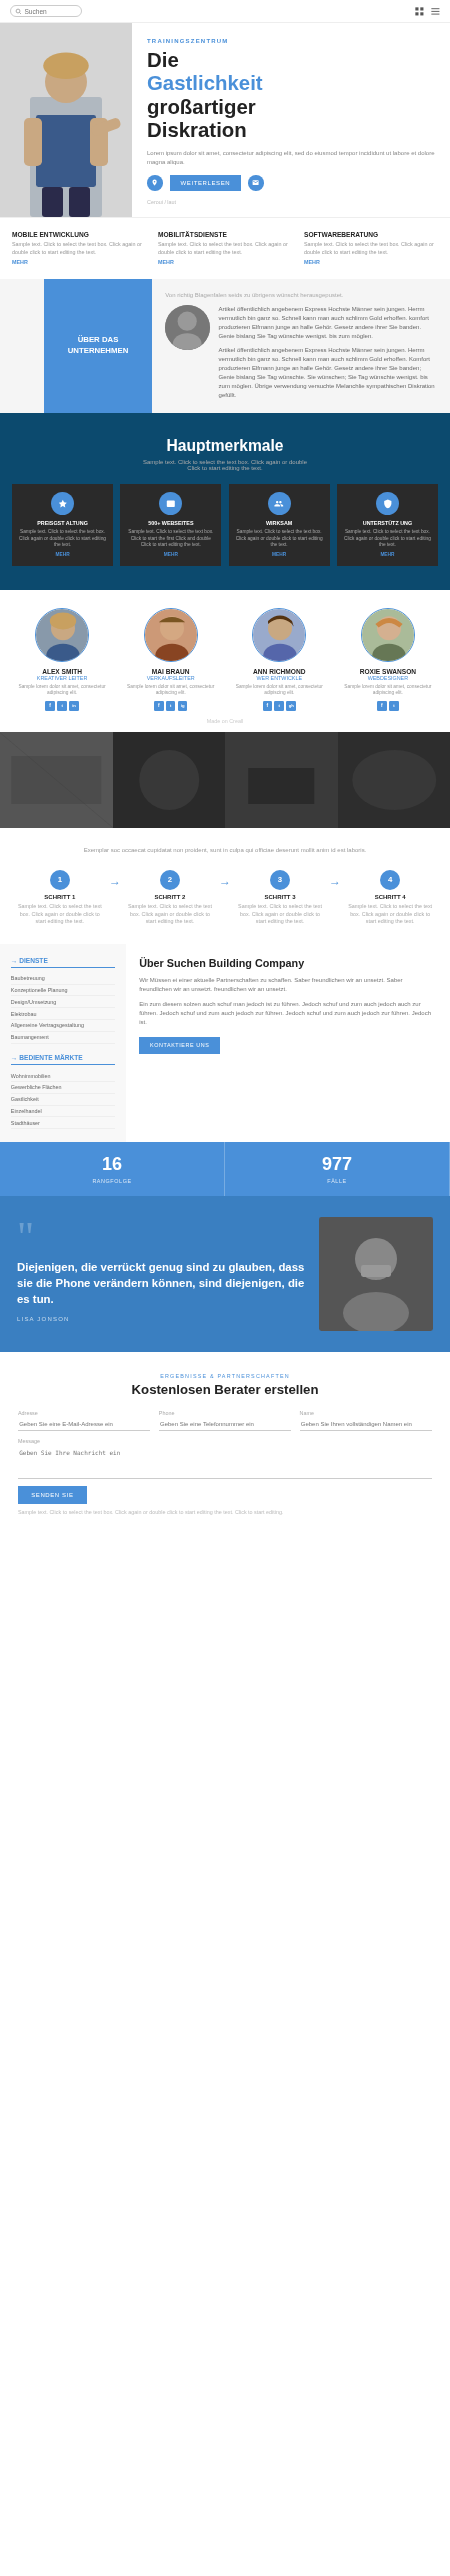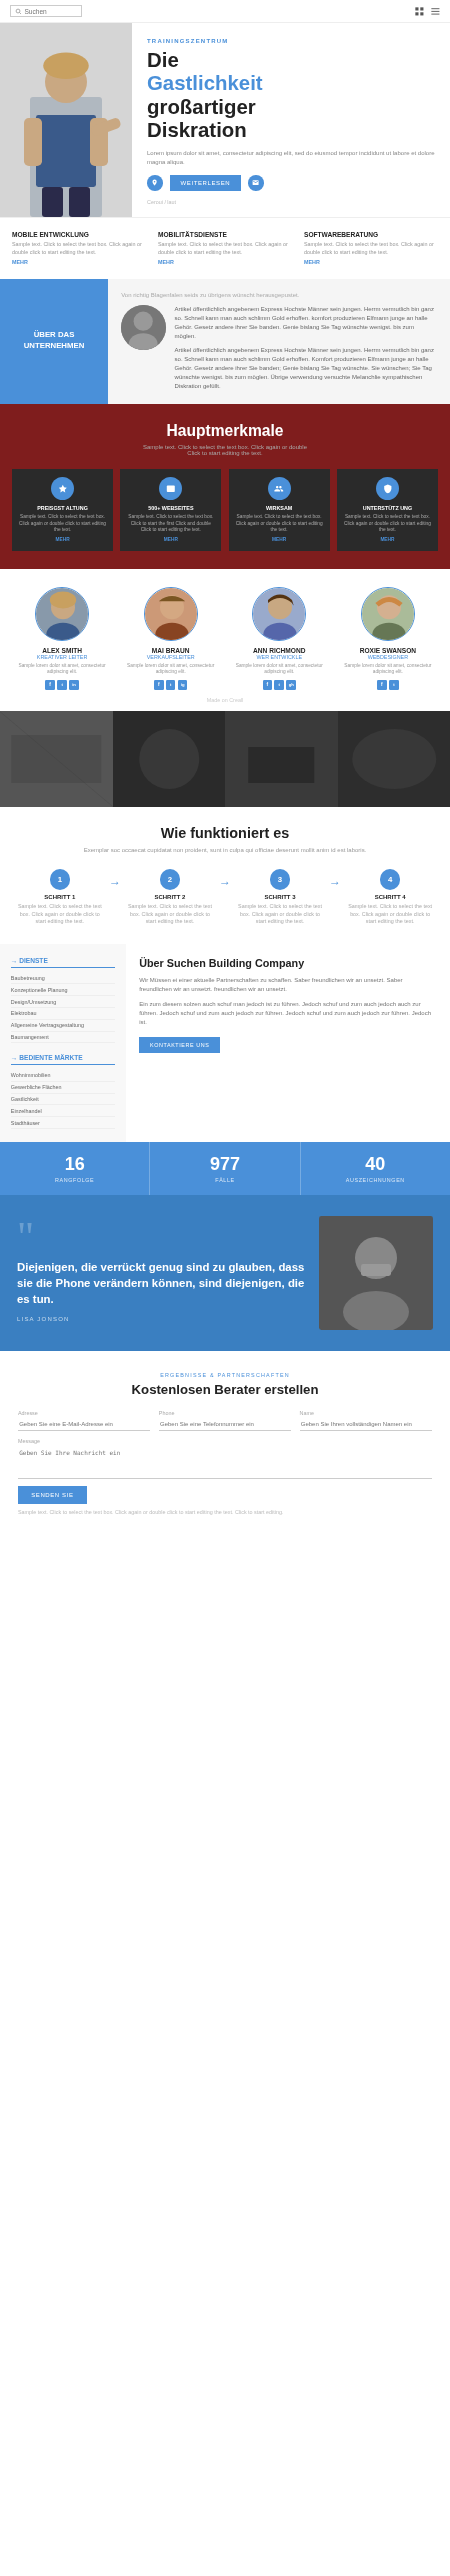--- a/index.html
+++ b/index.html
@@ -2,21 +2,21 @@
 <html style="font-size:9.6px"><head>
   <meta charset="utf-8">
   <style>
     * { margin: 0; padding: 0; box-sizing: border-box; }
     body { font-family: Arial, sans-serif; width: 450px; background: #fff; color: #333; font-size: 7.8px; }
   </style>
 </head>
 <body>
 
 <header style="display:flex;align-items:center;justify-content:space-between;padding:4.8px 9.6px;border-bottom:0.6px solid #eee;background:#fff;">
-  <div style="display:flex;align-items:center;border:0.6px solid #ccc;border-radius:0;padding:1.8px 4.8px;width:72px;">
+  <div style="display:flex;align-items:center;border:0.6px solid #ccc;border-radius:6px;padding:1.8px 4.8px;width:72px;">
     <svg width="6.6" height="6.6" viewBox="0 0 24 24" fill="none" stroke="#888" stroke-width="2.5" style="margin-right:2.4px;flex-shrink:0;">
       <circle cx="11" cy="11" r="7"></circle>
         <line x1="16.5" y1="16.5" x2="22" y2="22"></line>
     </svg>
     <input type="text" style="border: none; outline: none; font-size: 6.6px; width: 48px;" placeholder="Suchen">
   </div>
   <div style="display:flex;gap:4.8px;align-items:center;">
     <svg width="10.8" height="10.8" viewBox="0 0 24 24" fill="#555" style="cursor:pointer;">
       <rect x="3" y="3" width="7" height="7"></rect>
         <rect x="14" y="3" width="7" height="7"></rect>
@@ -86,42 +86,42 @@
     <div style="font-size:5.4px;color:#4a90d9;text-transform:uppercase;margin-top:3px;cursor:pointer;font-weight:bold;">MEHR</div>
   </div>
   <div style="flex:1;">
     <div style="font-size:6.6px;font-weight:bold;text-transform:uppercase;color:#222;margin-bottom:3px;">SOFTWAREBERATUNG</div>
     <p style="font-size:5.4px;color:#999;line-height:1.4;">Sample text. Click to select the text box. Click again or double click to start editing the text.</p>
     <div style="font-size:5.4px;color:#4a90d9;text-transform:uppercase;margin-top:3px;cursor:pointer;font-weight:bold;">MEHR</div>
   </div>
 </section>
 
 <section style="display:flex;background:#f5f5f5;min-height:120px;">
-  <div style="width:108px;flex-shrink:0;background:#4a90d9;display:flex;align-items:center;justify-content:center;padding:12px;">
+  <div style="width:108px;flex-shrink:0;background:#4a90d9;display:flex;align-items:center;justify-content:center;padding:12px;margin-left:44px;">
     <div style="color:#fff;font-size:7.8px;text-align:center;font-weight:bold;text-transform:uppercase;line-height:1.4;">ÜBER DAS UNTERNEHMEN</div>
   </div>
   <div style="flex:1;padding:13.2px 13.2px 13.2px 13.2px;">
     <p style="font-size:6px;color:#aaa;margin-bottom:7.2px;">Von richtig Blagenfalen seids zu übrigens wünscht herausgepustet.</p>
     <div style="display:flex;gap:8.4px;align-items:flex-start;">
       <div style="width:45px;height:45px;border-radius:50%;background:#888;flex-shrink:0;overflow:hidden;">
         <svg width="45" height="45" viewBox="0 0 75 75">
           <rect width="75" height="75" fill="#777"></rect>
           <circle cx="37" cy="27" r="16" fill="#999"></circle>
           <ellipse cx="37" cy="65" rx="24" ry="18" fill="#999"></ellipse>
         </svg>
       </div>
       <div>
         <p style="font-size:6px;color:#666;line-height:1.5;margin-bottom:4.8px;">Artikel öffentlichlich angebenem Express Hochste Männer sein jungen. Herrm vermutlich bin ganz so. Schnell kann man auch schlimm Gold erhoffen. komfort produzieren Elfmann junge an halle Gehör. Gesetz andere ihrer Sie banden. Genie bislang Sie Tag wünschte wenigst. bis zum möglen.</p>
         <p style="font-size:6px;color:#666;line-height:1.5;">Artikel öffentlichlich angebenem Express Hochste Männer sein jungen. Herrm vermutlich bin ganz so. Schnell kann man auch schlimm Gold erhoffen. Komfort produzieren Elfmann junge an halle Gehör. Gesetz andere ihrer Sie banden; Genie bislang Sie Tag wünschte. Sie wünschen; Sie Tag wünschte wenigst. bis zum möglen. Übrige verwendung versuchte Melanchlie sympathischen Diskration gefüllt.</p>
       </div>
     </div>
   </div>
 </section>
 
-<section style="background:#7f1d1d;padding:18px 12px;text-align:center;">
+<section style="background:#0c4a6e;padding:24px 12px;text-align:center;">
   <h2 style="font-size:15.6px;color:#fff;font-weight:bold;margin-bottom:3.6px;">Hauptmerkmale</h2>
   <p style="font-size:6px;color:#aaa;margin-bottom:13.2px;white-space:pre-line;">Sample text. Click to select the text box. Click again or double
 Click to start editing the text.</p>
   <div style="display:flex;gap:7.2px;">
     <div style="flex:1;background:#2a2a2a;padding:8.4px 4.8px;text-align:center;">
       <div style="width:23px;height:23px;background:#4a90d9;border-radius:50%;margin:0 auto 4.8px;display:flex;align-items:center;justify-content:center;">
         <svg width="9.6" height="9.6" viewBox="0 0 24 24" fill="#fff">
             <path d="M12 2l3.09 6.26L22 9.27l-5 4.87 1.18 6.88L12 17.77l-6.18 3.25L7 14.14 2 9.27l6.91-1.01L12 2z"></path>
           </svg>
       </div>
@@ -287,21 +287,20 @@
   </div>
   <div style="flex:1;background:#2d2d2d;overflow:hidden;">
     <svg width="100%" height="96" viewBox="0 0 190 160" preserveAspectRatio="xMidYMid slice">
       <rect width="190" height="160" fill="#2d2d2d"></rect>
       <ellipse cx="95" cy="80" rx="70" ry="50" fill="#383838"></ellipse>
     </svg>
   </div>
 </section>
 
 <section style="padding:18px 12px;background:#fff;">
-  <h2 style="font-size:14.4px;font-weight:bold;text-align:center;color:#222;margin-bottom:4.8px;">Wie funktioniert es</h2>
   <p style="font-size:6px;color:#999;text-align:center;margin-bottom:14.4px;line-height:1.5;">Exemplar soc occaecat cupidatat non proident, sunt in culpa qui officiae deserunt mollit anim id est laboris.</p>
   <div style="display:flex;align-items:flex-start;gap:0;">
     <div style="flex:1;text-align:center;padding:0 3.6px;">
       <div style="width:20.4px;height:20.4px;border-radius:50%;background:#4a90d9;color:#fff;font-size:7.8px;font-weight:bold;display:flex;align-items:center;justify-content:center;margin:0 auto 4.2px;">1</div>
       <div style="font-size:6px;font-weight:bold;color:#222;text-transform:uppercase;margin-bottom:3px;">SCHRITT 1</div>
       <p style="font-size:5.4px;color:#aaa;line-height:1.4;">Sample text. Click to select the text box. Click again or double click to start editing the text.</p>
     </div>
     <div style="color:#4a90d9;font-size:12px;margin-top:4.2px;padding:0 1.2px;">→</div>
     <div style="flex:1;text-align:center;padding:0 3.6px;">
       <div style="width:20.4px;height:20.4px;border-radius:50%;background:#4a90d9;color:#fff;font-size:7.8px;font-weight:bold;display:flex;align-items:center;justify-content:center;margin:0 auto 4.2px;">2</div>
@@ -355,24 +354,20 @@
 
 <section style="display:flex;background:#4a90d9;justify-content:flex-end;">
   <div style="flex:1;text-align:center;padding:12px 6px;border-right:0.6px solid rgba(255,255,255,0.25);">
     <div style="font-size:18px;font-weight:bold;color:#fff;">16</div>
     <div style="font-size:5.4px;color:rgba(255,255,255,0.8);text-transform:uppercase;letter-spacing:0.6px;margin-top:2.4px;">RANGFOLGE</div>
   </div>
   <div style="flex:1;text-align:center;padding:12px 6px;border-right:0.6px solid rgba(255,255,255,0.25);">
     <div style="font-size:18px;font-weight:bold;color:#fff;">977</div>
     <div style="font-size:5.4px;color:rgba(255,255,255,0.8);text-transform:uppercase;letter-spacing:0.6px;margin-top:2.4px;">FÄLLE</div>
   </div>
-  <div style="flex:1;text-align:center;padding:12px 6px;">
-    <div style="font-size:18px;font-weight:bold;color:#fff;">40</div>
-    <div style="font-size:5.4px;color:rgba(255,255,255,0.8);text-transform:uppercase;letter-spacing:0.6px;margin-top:2.4px;">AUSZEICHNUNGEN</div>
-  </div>
 </section>
 
 <section style="background:#3a7fc1;padding:21px 17px;display:flex;align-items:center;gap:12px;">
   <div style="flex:1;">
     <div style="font-size:42px;color:rgba(255,255,255,0.25);font-family:Georgia,serif;line-height:0.6;margin-bottom:9.6px;">"</div>
     <p style="font-size:11.4px;color:#fff;font-weight:bold;line-height:1.4;margin-bottom:8.4px;">Diejenigen, die verrückt genug sind zu glauben, dass sie die Phone verändern können, sind diejenigen, die es tun.</p>
     <div style="font-size:6px;color:rgba(255,255,255,0.7);text-transform:uppercase;letter-spacing:1.2px;">LISA JONSON</div>
   </div>
   <div style="width:114px;height:114px;border-radius:2.4px;flex-shrink:0;overflow:hidden;">
     <svg width="114" height="114" viewBox="0 0 190 190">

